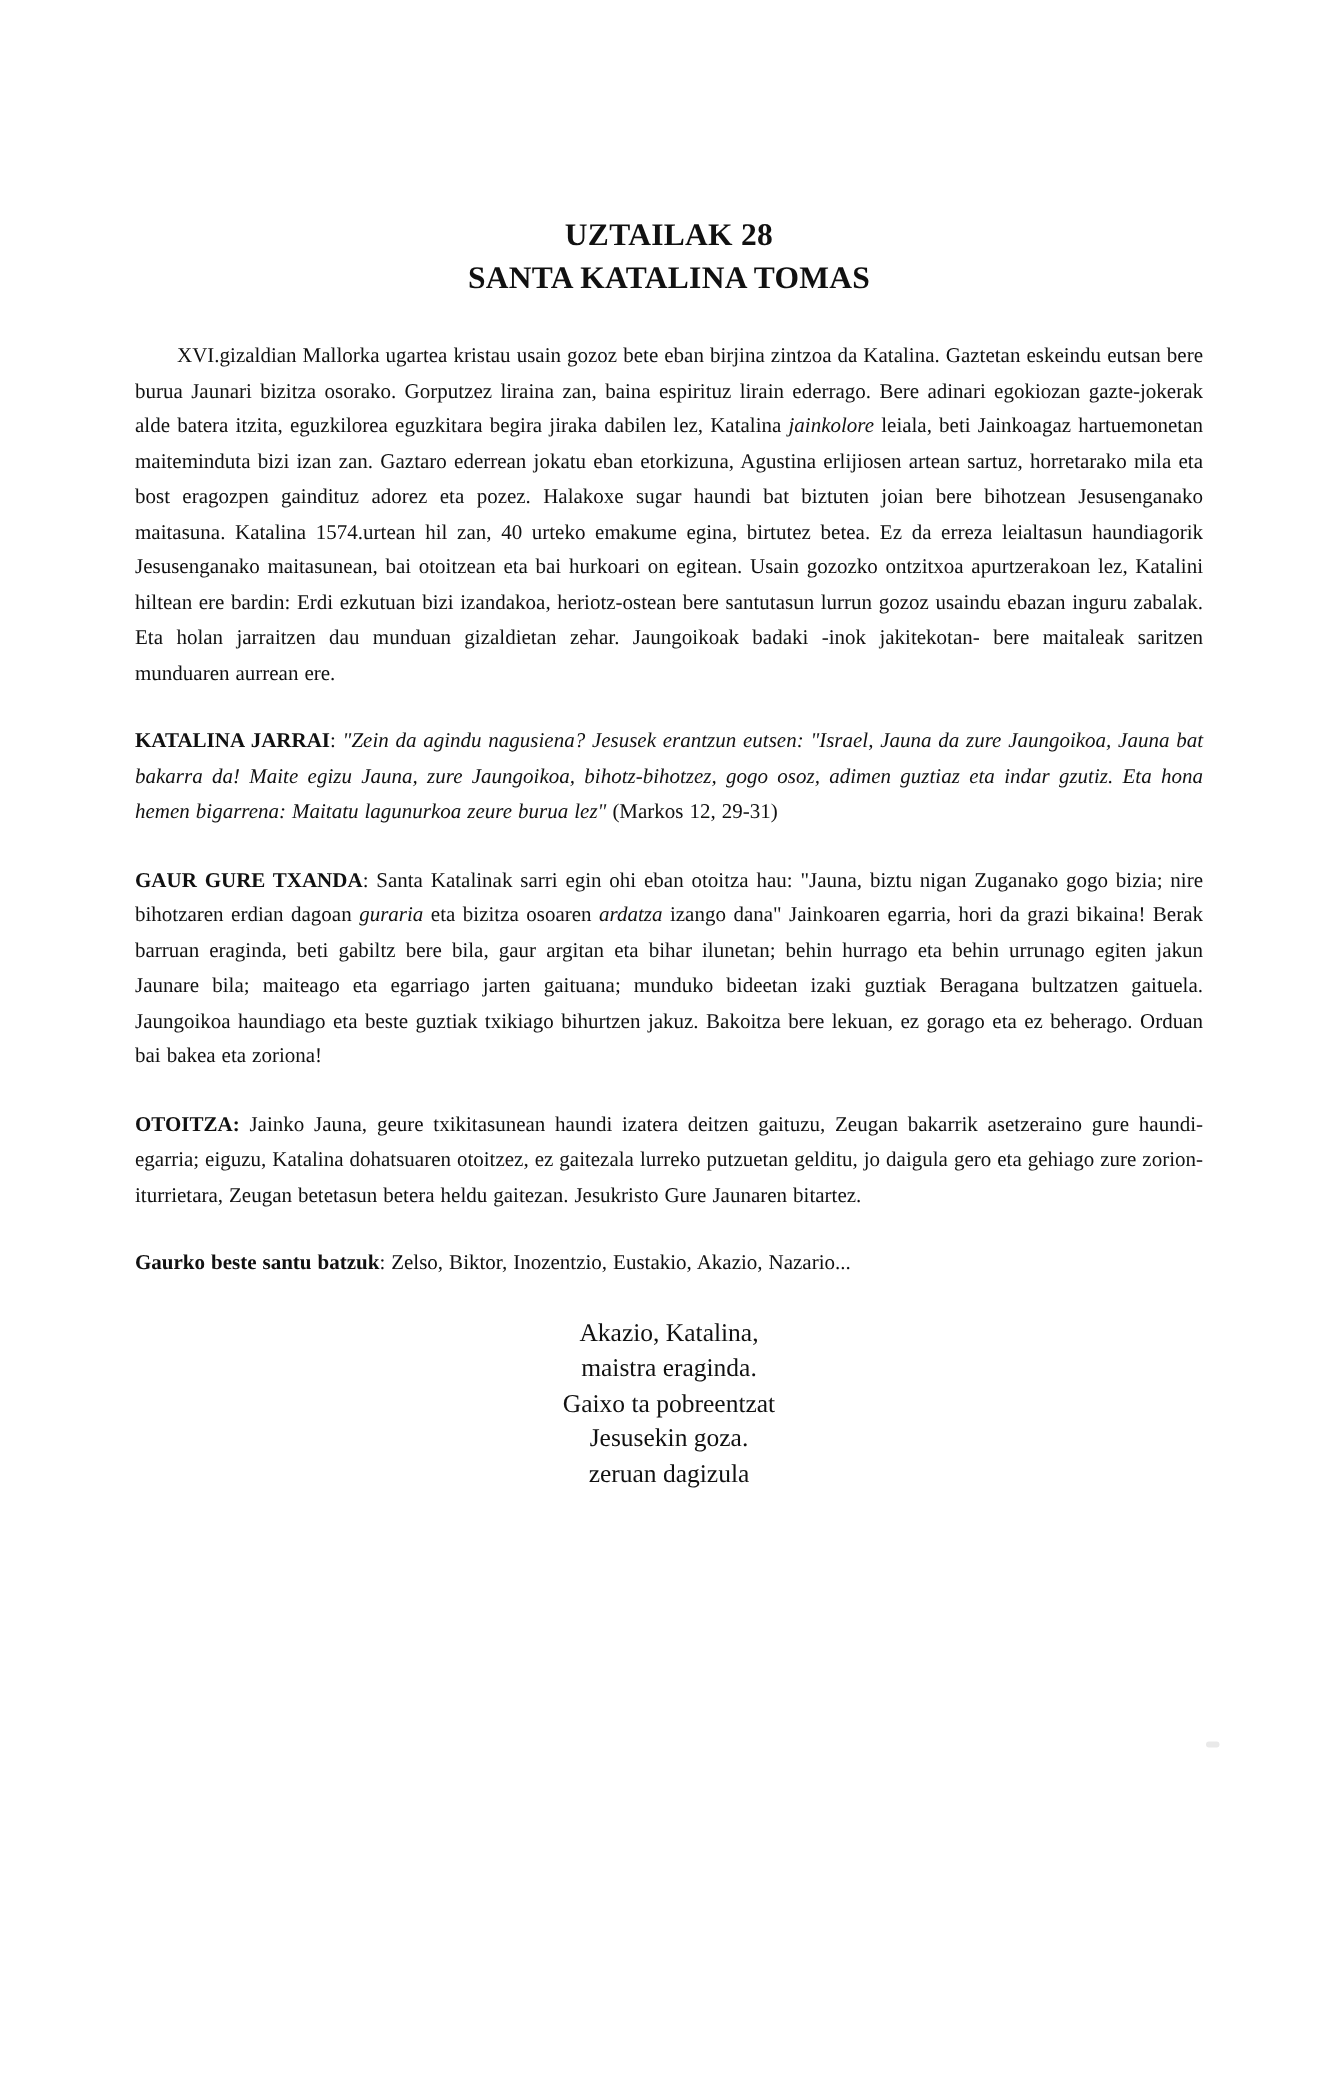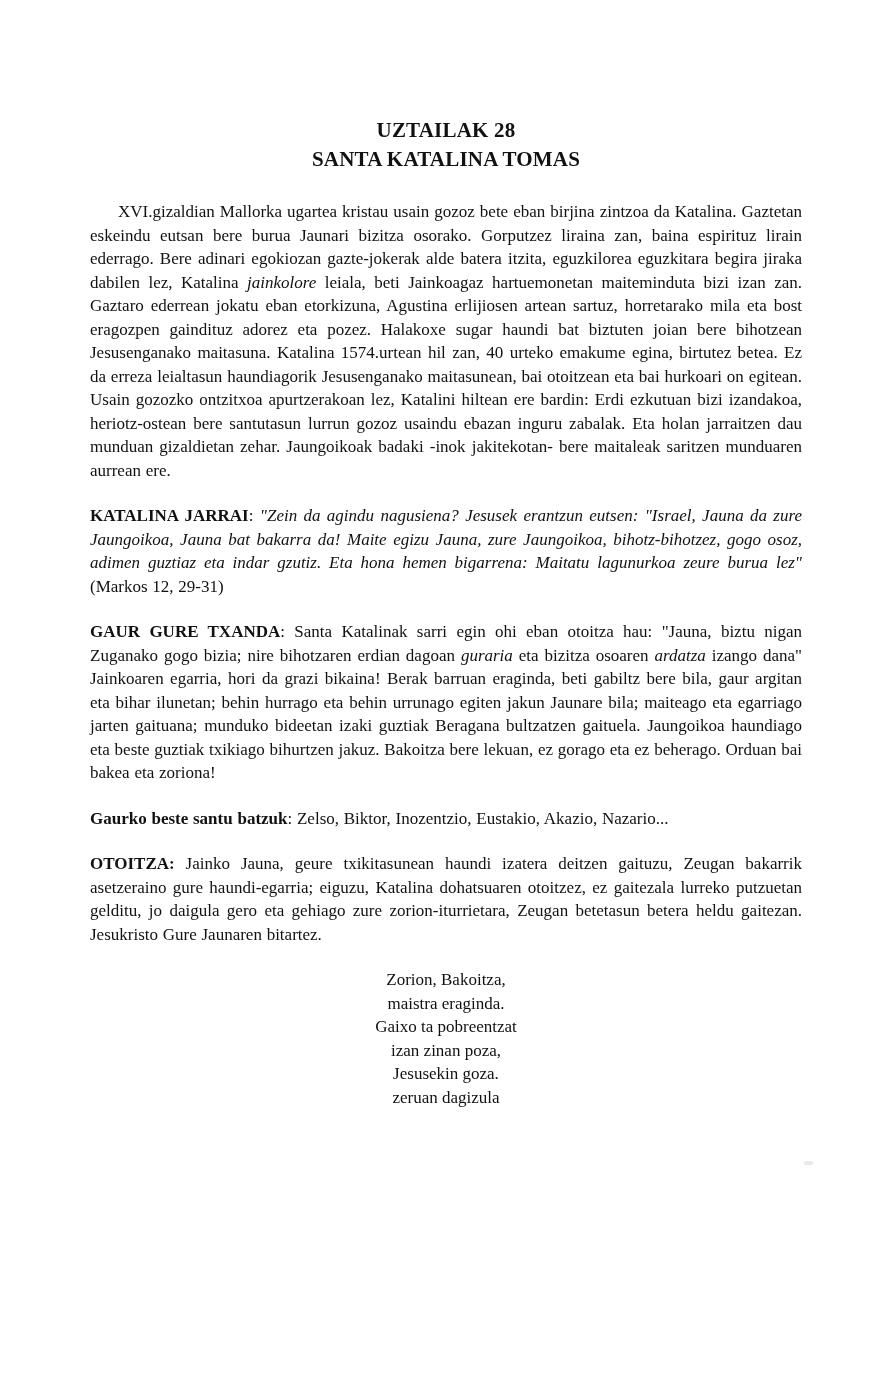--- a/index.html
+++ b/index.html
@@ -8,33 +8,33 @@
     width: 895px;
     height: 1392px;
     background: #ffffff;
     color: #111111;
     font-family: "Liberation Serif", "DejaVu Serif", serif;
     overflow: hidden;
   }
   .content {
     position: absolute;
     left: 90px;
-    top: 116px;
+    top: 142px;
     width: 712px;
   }
   .title-block { text-align: center; margin: 0 0 26px 0; }
   .title-line {
     font-weight: bold;
     font-size: 21px;
     line-height: 29px;
     margin: 0;
     letter-spacing: 0.2px;
   }
   .par {
-    font-size: 17px;
+    font-size: 14px;
     line-height: 23.5px;
     text-align: justify;
     margin: 0 0 22px 0;
     word-spacing: 0.5px;
   }
   .par.indent { text-indent: 28px; }
   .b { font-weight: bold; }
   .i { font-style: italic; }
   .poem {
     text-align: center;
@@ -63,29 +63,28 @@
       <h1 class="title-line">SANTA KATALINA TOMAS</h1>
     </header>
 
     <main>
       <p class="par indent"><span>XVI.gizaldian Mallorka ugartea kristau usain gozoz bete eban birjina zintzoa da Katalina. Gaztetan eskeindu eutsan bere burua Jaunari bizitza osorako. Gorputzez liraina zan, baina espirituz lirain ederrago. Bere adinari egokiozan gazte-jokerak alde batera itzita, eguzkilorea eguzkitara begira jiraka dabilen lez, Katalina </span><span class="i">jainkolore</span><span> leiala, beti Jainkoagaz hartuemonetan maiteminduta bizi izan zan. Gaztaro ederrean jokatu eban etorkizuna, Agustina erlijiosen artean sartuz, horretarako mila eta bost eragozpen gaindituz adorez eta pozez. Halakoxe sugar haundi bat biztuten joian bere bihotzean Jesusenganako maitasuna. Katalina 1574.urtean hil zan, 40 urteko emakume egina, birtutez betea. Ez da erreza leialtasun haundiagorik Jesusenganako maitasunean, bai otoitzean eta bai hurkoari on egitean. Usain gozozko ontzitxoa apurtzerakoan lez, Katalini hiltean ere bardin: Erdi ezkutuan bizi izandakoa, heriotz-ostean bere santutasun lurrun gozoz usaindu ebazan inguru zabalak. Eta holan jarraitzen dau munduan gizaldietan zehar. Jaungoikoak badaki -inok jakitekotan- bere maitaleak saritzen munduaren aurrean ere.</span></p>
 
       <p class="par"><span class="b">KATALINA JARRAI</span><span>: </span><span class="i">"Zein da agindu nagusiena?  Jesusek erantzun eutsen: "Israel, Jauna da zure Jaungoikoa, Jauna bat bakarra da! Maite egizu Jauna, zure Jaungoikoa, bihotz-bihotzez, gogo osoz, adimen guztiaz eta indar gzutiz. Eta hona hemen bigarrena: Maitatu lagunurkoa zeure burua lez" </span><span>(Markos 12, 29-31)</span></p>
 
       <p class="par"><span class="b">GAUR GURE TXANDA</span><span>: Santa Katalinak sarri egin ohi eban otoitza hau: "Jauna, biztu nigan Zuganako gogo bizia; nire bihotzaren erdian dagoan </span><span class="i">guraria</span><span> eta bizitza osoaren </span><span class="i">ardatza</span><span> izango dana" Jainkoaren egarria, hori da grazi bikaina! Berak barruan eraginda, beti gabiltz bere bila, gaur argitan eta bihar ilunetan; behin hurrago eta behin urrunago egiten jakun Jaunare bila; maiteago eta egarriago jarten gaituana; munduko bideetan izaki guztiak Beragana bultzatzen gaituela. Jaungoikoa haundiago eta beste guztiak txikiago bihurtzen jakuz. Bakoitza bere lekuan, ez gorago eta ez beherago. Orduan bai bakea eta zoriona!</span></p>
 
+      <p class="par"><span class="b">OTOITZA:</span><span> Jainko Jauna, geure txikitasunean haundi izatera deitzen gaituzu, Zeugan bakarrik asetzeraino gure haundi-egarria; eiguzu, Katalina dohatsuaren otoitzez, ez gaitezala lurreko putzuetan gelditu, jo daigula gero eta gehiago zure zorion-iturrietara, Zeugan betetasun betera heldu gaitezan. Jesukristo Gure Jaunaren bitartez.</span></p>
+
       <p class="par"><span class="b">Gaurko beste santu batzuk</span><span>: Zelso, Biktor, Inozentzio, Eustakio, Akazio, Nazario...</span></p>
 
-      <p class="par"><span class="b">OTOITZA:</span><span> Jainko Jauna, geure txikitasunean haundi izatera deitzen gaituzu, Zeugan bakarrik asetzeraino gure haundi-egarria; eiguzu, Katalina dohatsuaren otoitzez, ez gaitezala lurreko putzuetan gelditu, jo daigula gero eta gehiago zure zorion-iturrietara, Zeugan betetasun betera heldu gaitezan. Jesukristo Gure Jaunaren bitartez.</span></p>
-
       <div class="poem">
-          <div>Zorion, Bakoitza,</div>
+          <div>Akazio, Katalina,</div>
           <div>maistra eraginda.</div>
           <div>Gaixo ta pobreentzat</div>
-          <div>izan zinan poza,</div>
           <div>Jesusekin goza.</div>
           <div>zeruan dagizula</div>
         </div>
     </main>
   </div>
 
   <div class="scan-artifact"></div>
 </div>
 
 </body></html>

